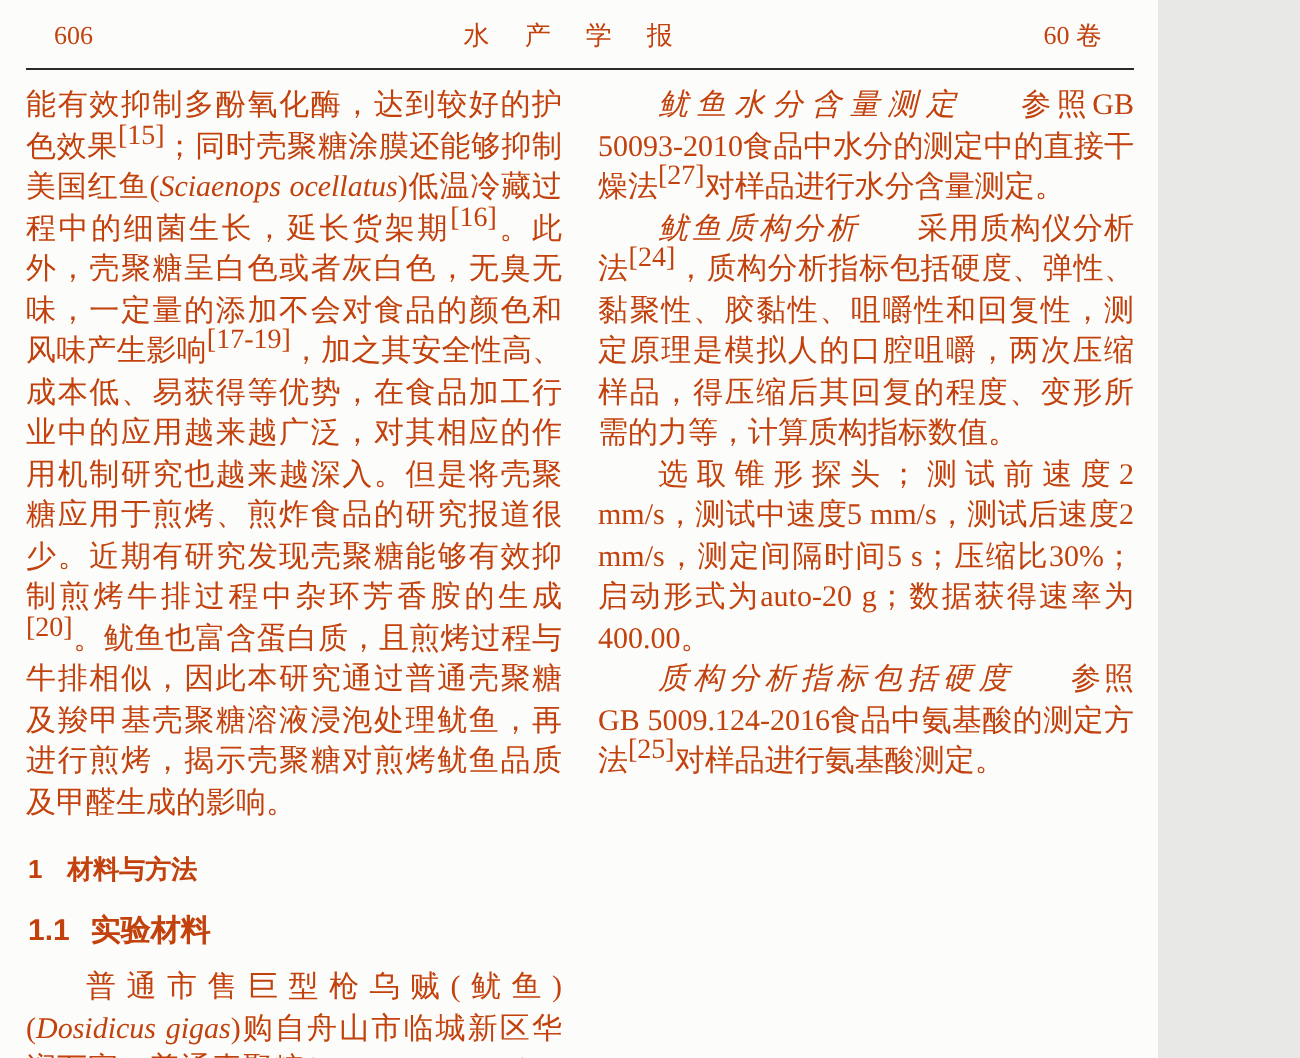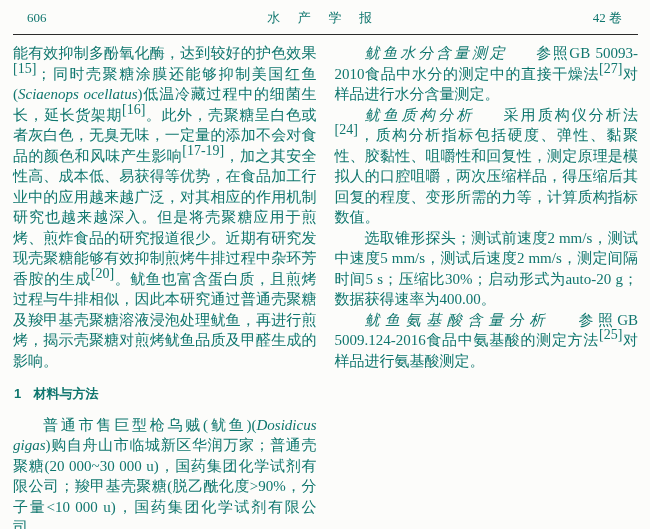--- a/index.html
+++ b/index.html
@@ -2,24 +2,24 @@
 <html><head>
 <meta charset="utf-8">
 <style>
   html, body {
     margin: 0;
     padding: 0;
     background: #e8e8e6;
   }
   .page {
     position: relative;
-    width: 650px;
+    width: 579px;
     height: 529px;
     background: #fcfcfa;
-    color: #0f766e;
+    color: #c2410c;
     font-family: "Liberation Serif", "DejaVu Serif", serif;
     overflow: hidden;
     box-sizing: border-box;
     padding: 6px 12px 0 13px;
   }
   .page-header {
     display: flex;
     justify-content: space-between;
     align-items: baseline;
     font-size: 13px;
@@ -75,38 +75,41 @@
   h3.subsec .secnum { margin-right: 0.7em; }
 </style>
 </head>
 <body>
 
 <div class="page">
 
   <header class="page-header">
     <span>606</span>
     <span class="journal-title">水 产 学 报</span>
-    <span>42 卷</span>
+    <span>60 卷</span>
   </header>
 
   <main class="columns">
 
     <section class="col">
       <p><span>能有效抑制多酚氧化酶，达到较好的护色效果</span><sup>[15]</sup><span>；同时壳聚糖涂膜还能够抑制美国红鱼(</span><i>Sciaenops ocellatus</i><span>)低温冷藏过程中的细菌生长，延长货架期</span><sup>[16]</sup><span>。此外，壳聚糖呈白色或者灰白色，无臭无味，一定量的添加不会对食品的颜色和风味产生影响</span><sup>[17-19]</sup><span>，加之其安全性高、成本低、易获得等优势，在食品加工行业中的应用越来越广泛，对其相应的作用机制研究也越来越深入。但是将壳聚糖应用于煎烤、煎炸食品的研究报道很少。近期有研究发现壳聚糖能够有效抑制煎烤牛排过程中杂环芳香胺的生成</span><sup>[20]</sup><span>。鱿鱼也富含蛋白质，且煎烤过程与牛排相似，因此本研究通过普通壳聚糖及羧甲基壳聚糖溶液浸泡处理鱿鱼，再进行煎烤，揭示壳聚糖对煎烤鱿鱼品质及甲醛生成的影响。</span></p>
 
       <h2 class="sec">
         <span class="secnum">1</span><span>材料与方法</span>
       </h2>
 
+      <h3 class="subsec">
+        <span class="secnum">1.1</span><span>实验材料</span>
+      </h3>
 
       <p class="indent"><span>普通市售巨型枪乌贼(鱿鱼)(</span><i>Dosidicus gigas</i><span>)购自舟山市临城新区华润万家；普通壳聚糖(20 000~30 000 u)，国药集团化学试剂有限公司；羧甲基壳聚糖(脱乙酰化度&gt;90%，分子量&lt;10 000 u)，国药集团化学试剂有限公司。</span></p>
     </section>
 
     <section class="col">
       <p class="indent"><span class="kai">鱿鱼水分含量测定</span><span>参照GB 50093-2010食品中水分的测定中的直接干燥法</span><sup>[27]</sup><span>对样品进行水分含量测定。</span></p>
       <p class="indent"><span class="kai">鱿鱼质构分析</span><span>采用质构仪分析法</span><sup>[24]</sup><span>，质构分析指标包括硬度、弹性、黏聚性、胶黏性、咀嚼性和回复性，测定原理是模拟人的口腔咀嚼，两次压缩样品，得压缩后其回复的程度、变形所需的力等，计算质构指标数值。</span></p>
       <p class="indent"><span>选取锥形探头；测试前速度2 mm/s，测试中速度5 mm/s，测试后速度2 mm/s，测定间隔时间5 s；压缩比30%；启动形式为auto-20 g；数据获得速率为400.00。</span></p>
-      <p class="indent"><span class="kai">鱿鱼氨基酸含量分析</span><span>参照GB 5009.124-2016食品中氨基酸的测定方法</span><sup>[25]</sup><span>对样品进行氨基酸测定。</span></p>
+      <p class="indent"><span class="kai">质构分析指标包括硬度</span><span>参照GB 5009.124-2016食品中氨基酸的测定方法</span><sup>[25]</sup><span>对样品进行氨基酸测定。</span></p>
 
     </section>
 
   </main>
 </div>
 
 </body></html>

